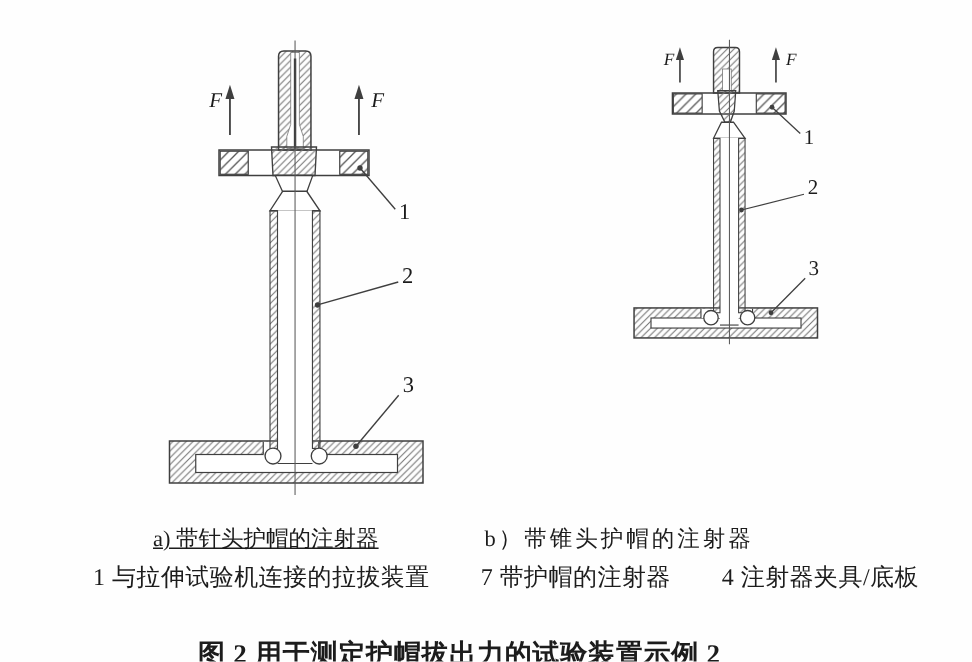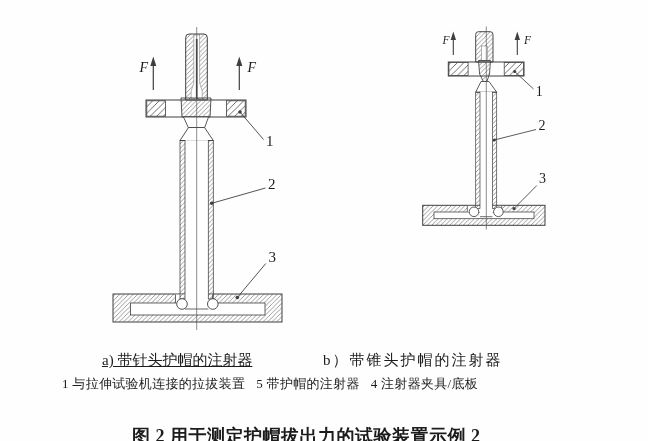--- a/index.html
+++ b/index.html
@@ -12,21 +12,21 @@
   }
   svg.diagram{position:absolute;left:0;top:0;color:var(--ink,#3f3f3f);}
   svg text{fill:var(--text,#1c1c1c);font-family:"Liberation Serif","DejaVu Serif",serif;}
   .f-label{font-style:italic;font-size:14px;}
   .f-label-sm{font-style:italic;font-size:11.5px;}
   .callout-num{font-size:15px;}
   .callout-num-sm{font-size:14px;}
   .cap-line{position:absolute;white-space:nowrap;line-height:1.15;}
   .caption-a{left:102px;top:352px;font-size:15px;text-decoration:underline;}
   .caption-b{left:323px;top:352px;font-size:15px;letter-spacing:2px;}
-  .legend{left:62px;top:377px;font-size:13px;display:flex;gap:11px;letter-spacing:0.3px;}
+  .legend{left:62px;top:377px;font-size:16px;display:flex;gap:34px;letter-spacing:0.3px;}
   .fig-title{left:132px;top:426px;font-size:18px;font-weight:bold;letter-spacing:0.5px;text-align:right;}
 </style>
 </head>
 <body>
 
 <div class="page">
 
   <svg class="diagram" width="648" height="345" viewBox="0 0 648 345">
     <defs>
       <pattern id="h4" patternUnits="userSpaceOnUse" width="4.5" height="4.5">
@@ -160,19 +160,19 @@
 
       <path d="M486.3,26.5 V229.5" stroke="#5a5a5a" stroke-width="0.7"></path>
     </g>
   </svg>
 
   <div class="cap-line caption-a">a) 带针头护帽的注射器</div>
   <div class="cap-line caption-b">b）带锥头护帽的注射器</div>
 
   <div class="cap-line legend">
     <span>1 与拉伸试验机连接的拉拔装置</span>
-    <span>5 带护帽的注射器</span>
+    <span>7 带护帽的注射器</span>
     <span>4 注射器夹具/底板</span>
   </div>
 
   <div class="cap-line fig-title">图 2 用于测定护帽拔出力的试验装置示例 2</div>
 
 </div>
 
 </body></html>

